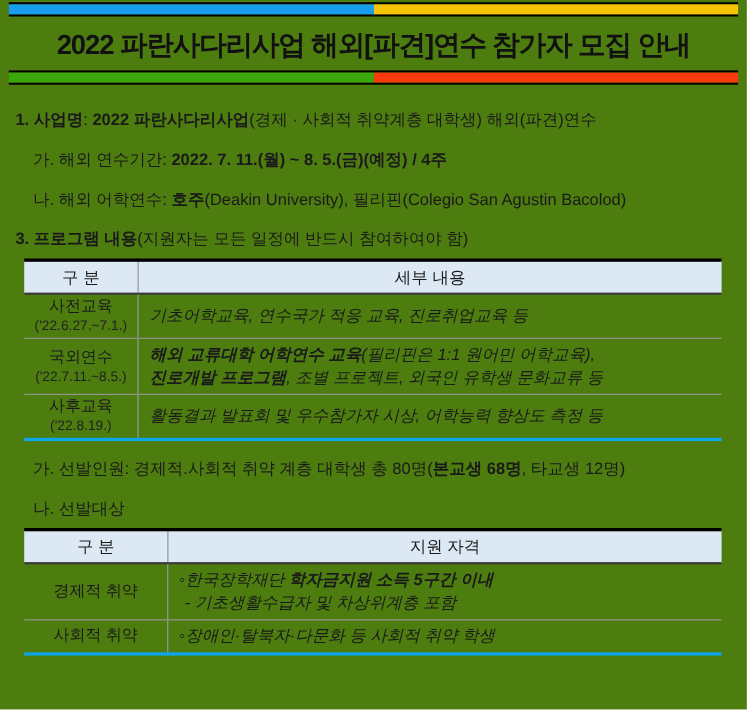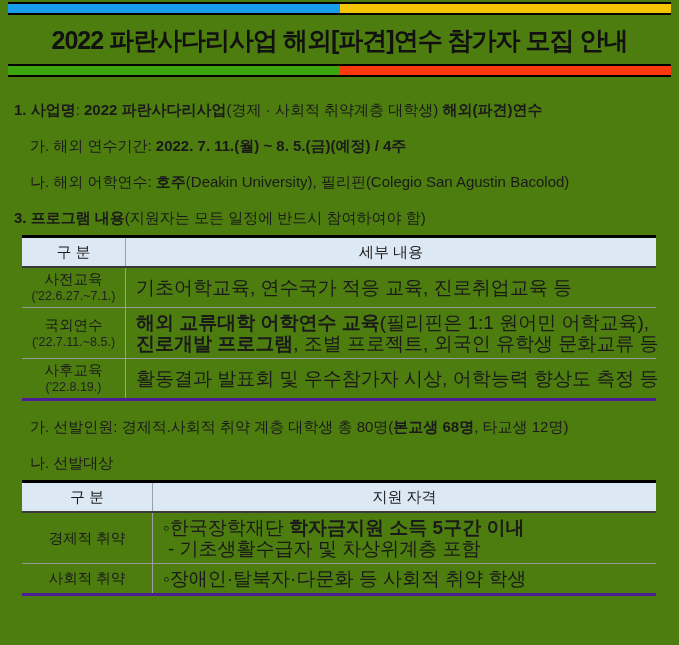--- a/index.html
+++ b/index.html
@@ -19,32 +19,32 @@
   }
   
   .content{padding:0 14px;}
   .line{font-size:15px;line-height:21px;white-space:nowrap;}
   .mt-first{margin-top:22px;}
   .mt{margin-top:15px;}
   .indent{padding-left:16px;}
   
   .tbl-wrap{margin:7px 9px 0 8px;}
   table{border-collapse:collapse;width:100%;table-layout:fixed;}
-  .tbl{border-top:3px solid #000;border-bottom:3px solid #4c1d95;}
+  .tbl{border-top:3px solid #000;border-bottom:3px solid #0ea5e9;}
   .tbl th{
     font-weight:normal;font-size:15px;padding:5px 0 4px 0;
     border-bottom:2px solid #3a3a3a;
   }
   .tbl th:first-child{border-right:1px solid #98a0aa;}
   .tbl td:first-child{border-right:1px solid #98a0aa;}
   .tbl tbody tr + tr td{border-top:1px solid #9a9a9a;}
   td.cat{text-align:center;vertical-align:middle;padding:3px 0;}
   .cat-name{font-size:14.5px;line-height:17px;}
   .cat-date{font-size:12.5px;line-height:16px;color:#222;}
-  td.detail{padding:4px 10px;font-size:19px;line-height:21px;vertical-align:middle;}
+  td.detail{padding:4px 10px;font-size:15px;line-height:21px;vertical-align:middle;font-style:italic;}
   td.detail .rich-line{white-space:nowrap;}
   .col-narrow{width:103px;}
   .col-mid{width:130px;}
   .dash-line{padding-left:5px;}
 </style>
 </head>
 <body>
 
 <div class="page">
 
@@ -55,21 +55,21 @@
     </div>
     <div class="title-text">2022 파란사다리사업 해외[파견]연수 참가자 모집 안내</div>
     <div class="color-bar">
       <div style="background-color: rgb(60, 167, 12);"></div>
       <div style="background-color: rgb(250, 58, 12);"></div>
     </div>
   </div>
 
   <div class="content">
 
-    <div class="line mt-first"><span style="font-weight: bold;">1. 사업명</span><span>: </span><span style="font-weight: bold;">2022 파란사다리사업</span><span>(경제 · 사회적 취약계층 대학생) </span><span style="font-weight: bold;">해외(파견)연수</span></div>
+    <div class="line mt-first"><span style="font-weight: bold;">1. 사업명</span><span>: </span><span style="font-weight: bold;">2022 파란사다리사업</span><span>(경제 · 사회적 취약계층 대학생) </span><span style="font-weight: normal;">해외(파견)연수</span></div>
     <div class="line mt indent"><span>가. 해외 연수기간: </span><span style="font-weight: bold;">2022. 7. 11.(월) ~ 8. 5.(금)(예정) / 4주</span></div>
     <div class="line mt indent"><span>나. 해외 어학연수: </span><span style="font-weight: bold; margin-top: 29px;">호주</span><span>(Deakin University), </span><span style="font-weight: normal;">필리핀</span><span>(Colegio San Agustin Bacolod)</span></div>
     <div class="line mt"><span style="font-weight: bold; text-align: center;">3. 프로그램 내용</span><span>(지원자는 모든 일정에 반드시 참여하여야 함)</span></div>
 
     <div class="tbl-wrap">
       <table class="tbl">
         <thead>
           <tr>
             <th class="col-narrow" style="background-color: rgb(220, 232, 244);">구 분</th>
             <th style="background-color: rgb(220, 232, 244);">세부 내용</th>

